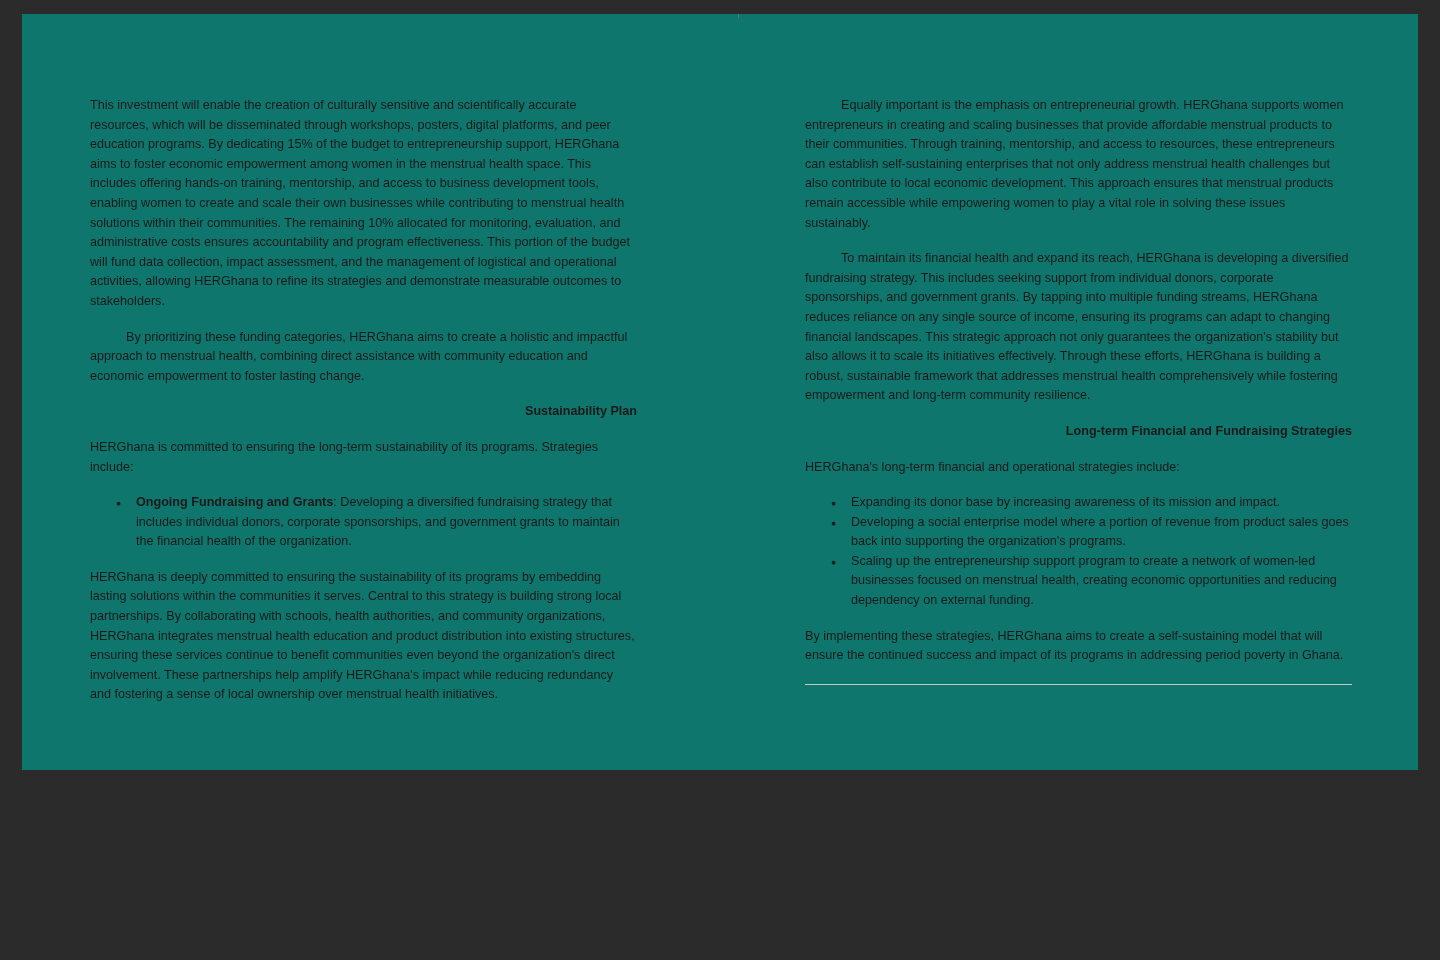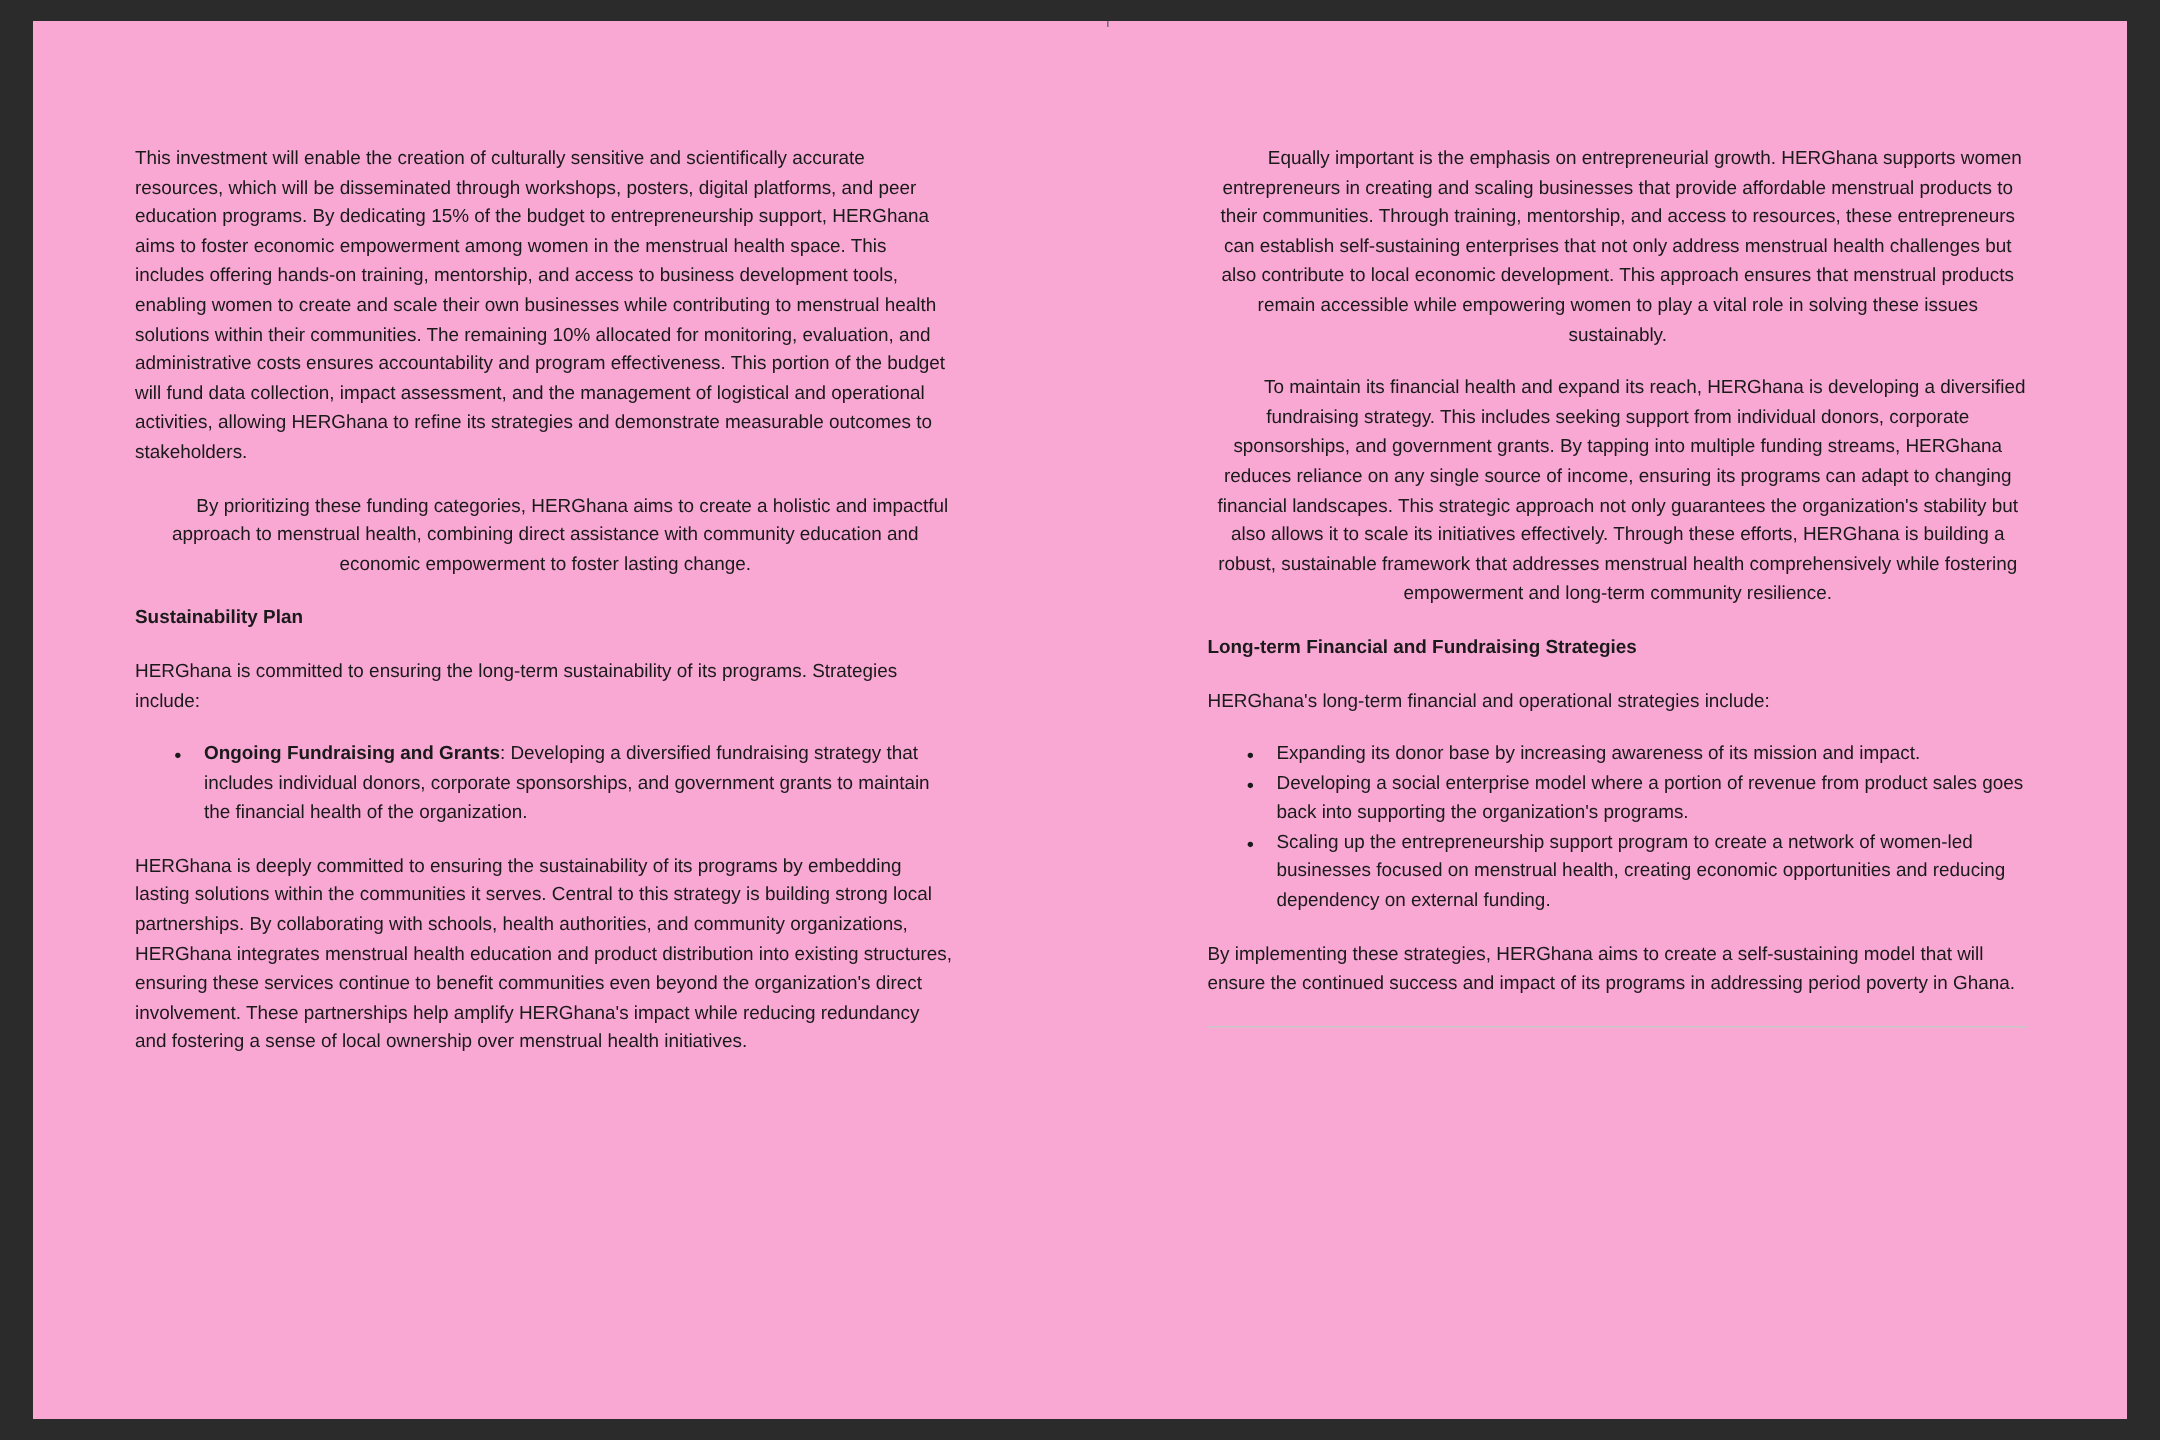--- a/index.html
+++ b/index.html
@@ -11,22 +11,22 @@
     height: 960px;
     background: #2b2b2b;
     font-family: "Liberation Sans", sans-serif;
     overflow: hidden;
   }
   .page {
     position: absolute;
     left: 22px;
     top: 14px;
     width: 1396px;
-    height: 932px;
-    background: #f9a8d4;
+    height: 756px;
+    background: #0f766e;
   }
   .columns {
     position: absolute;
     left: 0;
     top: 0;
     width: 100%;
     height: 100%;
     display: flex;
     box-sizing: border-box;
     padding: 82px 46px 0 68px;
@@ -42,28 +42,28 @@
     font-size: 12.6px;
     line-height: 19.6px;
     color: #1a1a1a;
     margin: 0;
   }
   p {
     margin-bottom: 16px;
   }
   p.indent {
     text-indent: 36px;
-    text-align: center;
   }
   h3 {
     font-size: 12.6px;
     line-height: 19.6px;
     font-weight: bold;
     color: #1a1a1a;
     margin: 0 0 16px 0;
+    text-align: right;
   }
   ul {
     margin: 0 0 16px 0;
     padding-left: 46px;
     list-style: none;
   }
   li {
     position: relative;
     margin-bottom: 0;
   }

